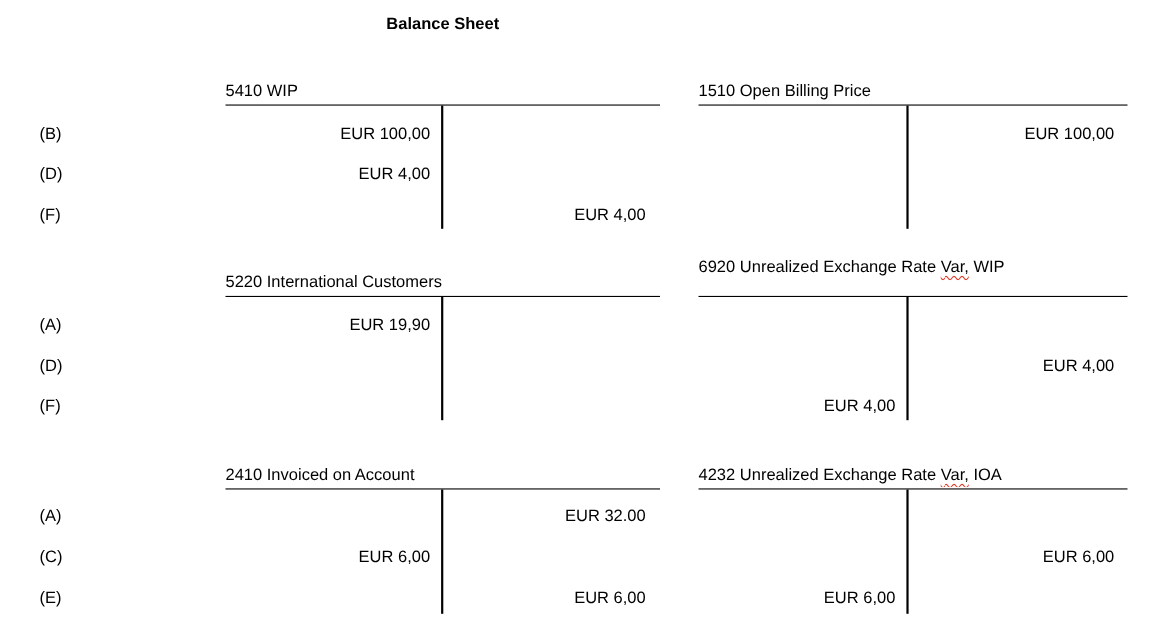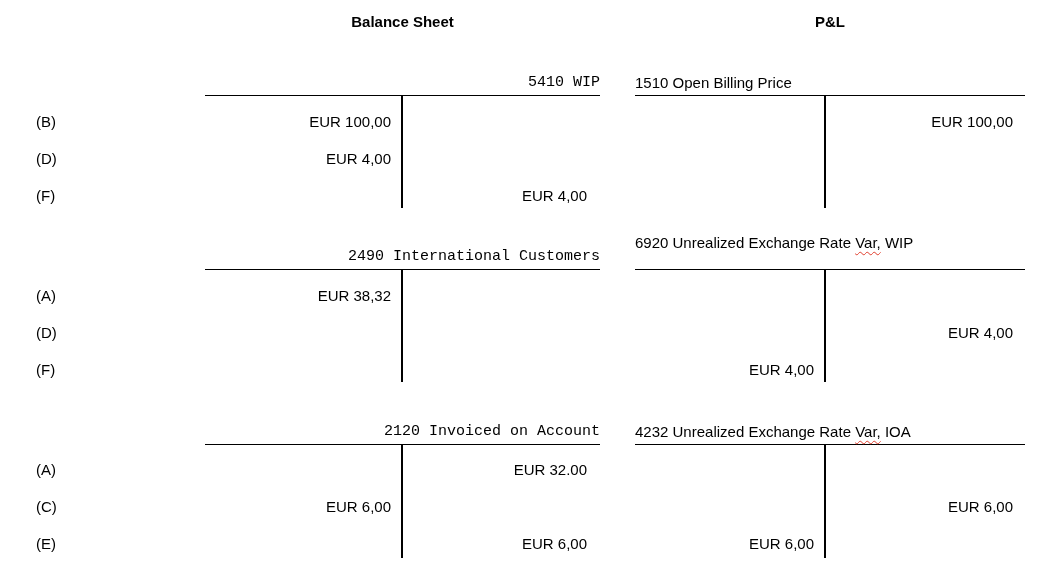--- a/index.html
+++ b/index.html
@@ -21,21 +21,21 @@
     position: absolute;
     line-height: 20px;
     white-space: pre;
   }
   .col-header {
     font-weight: bold;
     text-align: center;
   }
   .hdr-l { left: 205px; width: 395px; text-align: center; }
   .hdr-r { left: 635px; width: 390px; }
-  .title-l { left: 205px; width: 395px; text-align: right; white-space: normal; font-family: Liberation Mono, monospace; }
+  .title-l { left: 205px; width: 395px; text-align: left; white-space: normal; }
   .title-r { left: 635px; width: 390px; text-align: left; white-space: normal; }
   .tacct {
     position: absolute;
     border-top: 1.5px solid #000000;
   }
   .tacct-l { left: 205px; width: 395px; }
   .tacct-r { left: 635px; width: 390px; }
   .vline {
     position: absolute;
     top: 0;
@@ -57,21 +57,20 @@
     text-decoration-thickness: 1px;
     text-underline-offset: 3px;
   }
 </style>
 </head>
 <body>
 
 <div class="canvas">
 
   <div class="txt col-header hdr-l" style="top:12px">Balance Sheet</div>
-  <div class="txt col-header hdr-r" style="top:12px">P&amp;L</div>
 
   <div>
     <div class="tacct tacct-l" style="top:95px;height:112px">
       <div class="vline vline-l"></div>
     </div>
     <div class="tacct tacct-r" style="top:95px;height:112px">
       <div class="vline vline-r"></div>
     </div>
 
     <div class="txt title-l" style="top:73px">5410 WIP</div>
@@ -88,41 +87,41 @@
   </div>
 
   <div>
     <div class="tacct tacct-l" style="top:269px;height:112px">
       <div class="vline vline-l"></div>
     </div>
     <div class="tacct tacct-r" style="top:269px;height:112px">
       <div class="vline vline-r"></div>
     </div>
 
-    <div class="txt title-l" style="top:247px">2490 International Customers</div>
+    <div class="txt title-l" style="top:247px">5220 International Customers</div>
     <div class="txt title-r" style="top:233px"><span>6920 Unrealized Exchange Rate </span><span class="sq">Var,</span><span> WIP</span></div>
 
     <div class="txt rlabel" style="top:286px">(A)</div>
     <div class="txt rlabel" style="top:323px">(D)</div>
     <div class="txt rlabel" style="top:360px">(F)</div>
 
-    <div class="txt debit-l" style="top:286px">EUR 38,32</div>
+    <div class="txt debit-l" style="top:286px">EUR 19,90</div>
     <div class="txt credit-r" style="top:323px">EUR 4,00</div>
     <div class="txt debit-r" style="top:360px">EUR 4,00</div>
   </div>
 
   <div>
     <div class="tacct tacct-l" style="top:444px;height:113px">
       <div class="vline vline-l"></div>
     </div>
     <div class="tacct tacct-r" style="top:444px;height:113px">
       <div class="vline vline-r"></div>
     </div>
 
-    <div class="txt title-l" style="top:422px">2120 Invoiced on Account</div>
+    <div class="txt title-l" style="top:422px">2410 Invoiced on Account</div>
     <div class="txt title-r" style="top:422px"><span>4232 Unrealized Exchange Rate </span><span class="sq">Var,</span><span> IOA</span></div>
 
     <div class="txt rlabel" style="top:460px">(A)</div>
     <div class="txt rlabel" style="top:497px">(C)</div>
     <div class="txt rlabel" style="top:534px">(E)</div>
 
     <div class="txt credit-l" style="top:460px">EUR 32.00</div>
     <div class="txt debit-l" style="top:497px">EUR 6,00</div>
     <div class="txt credit-l" style="top:534px">EUR 6,00</div>
     <div class="txt credit-r" style="top:497px">EUR 6,00</div>

